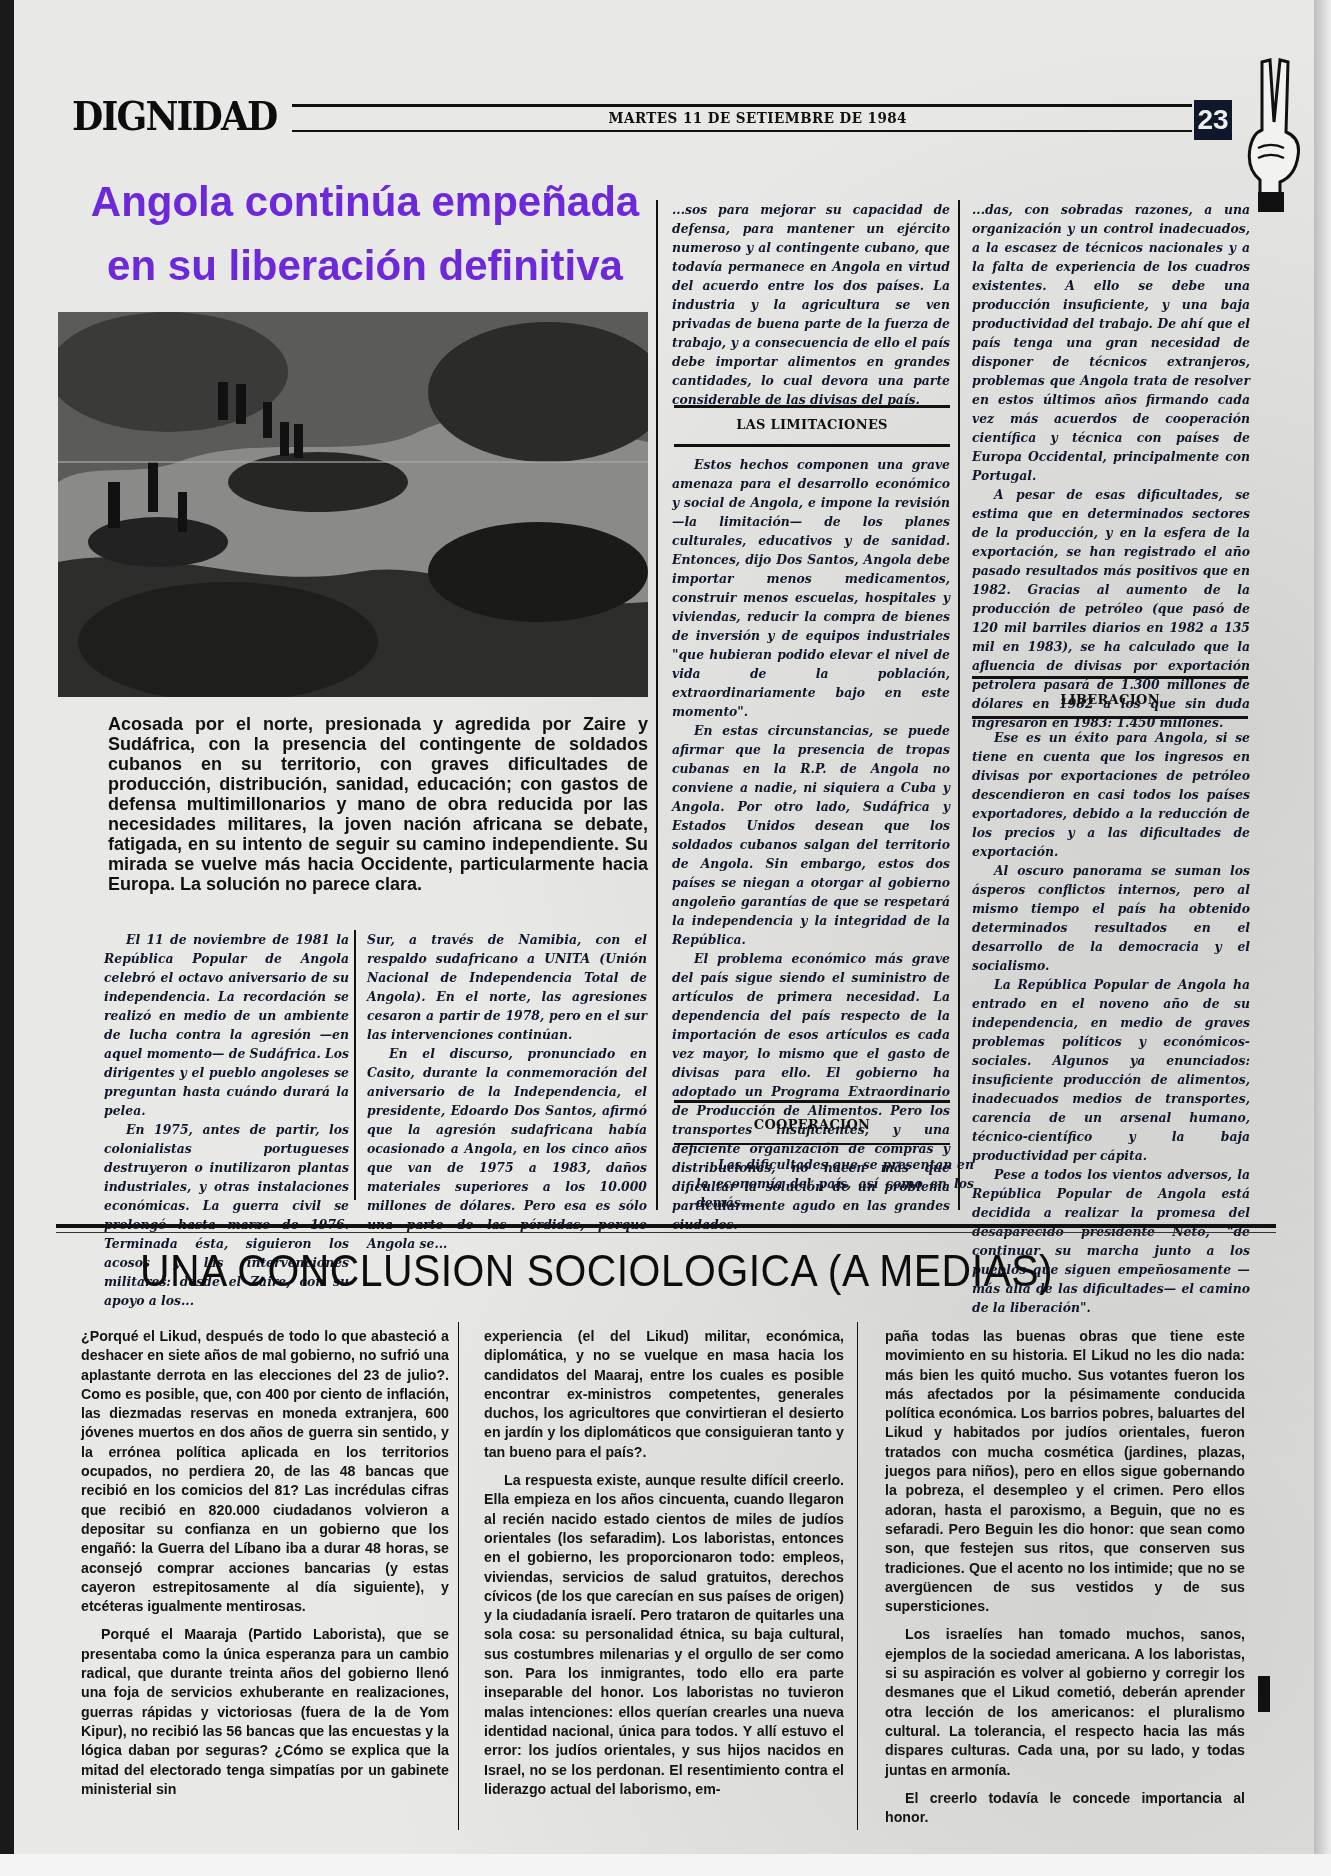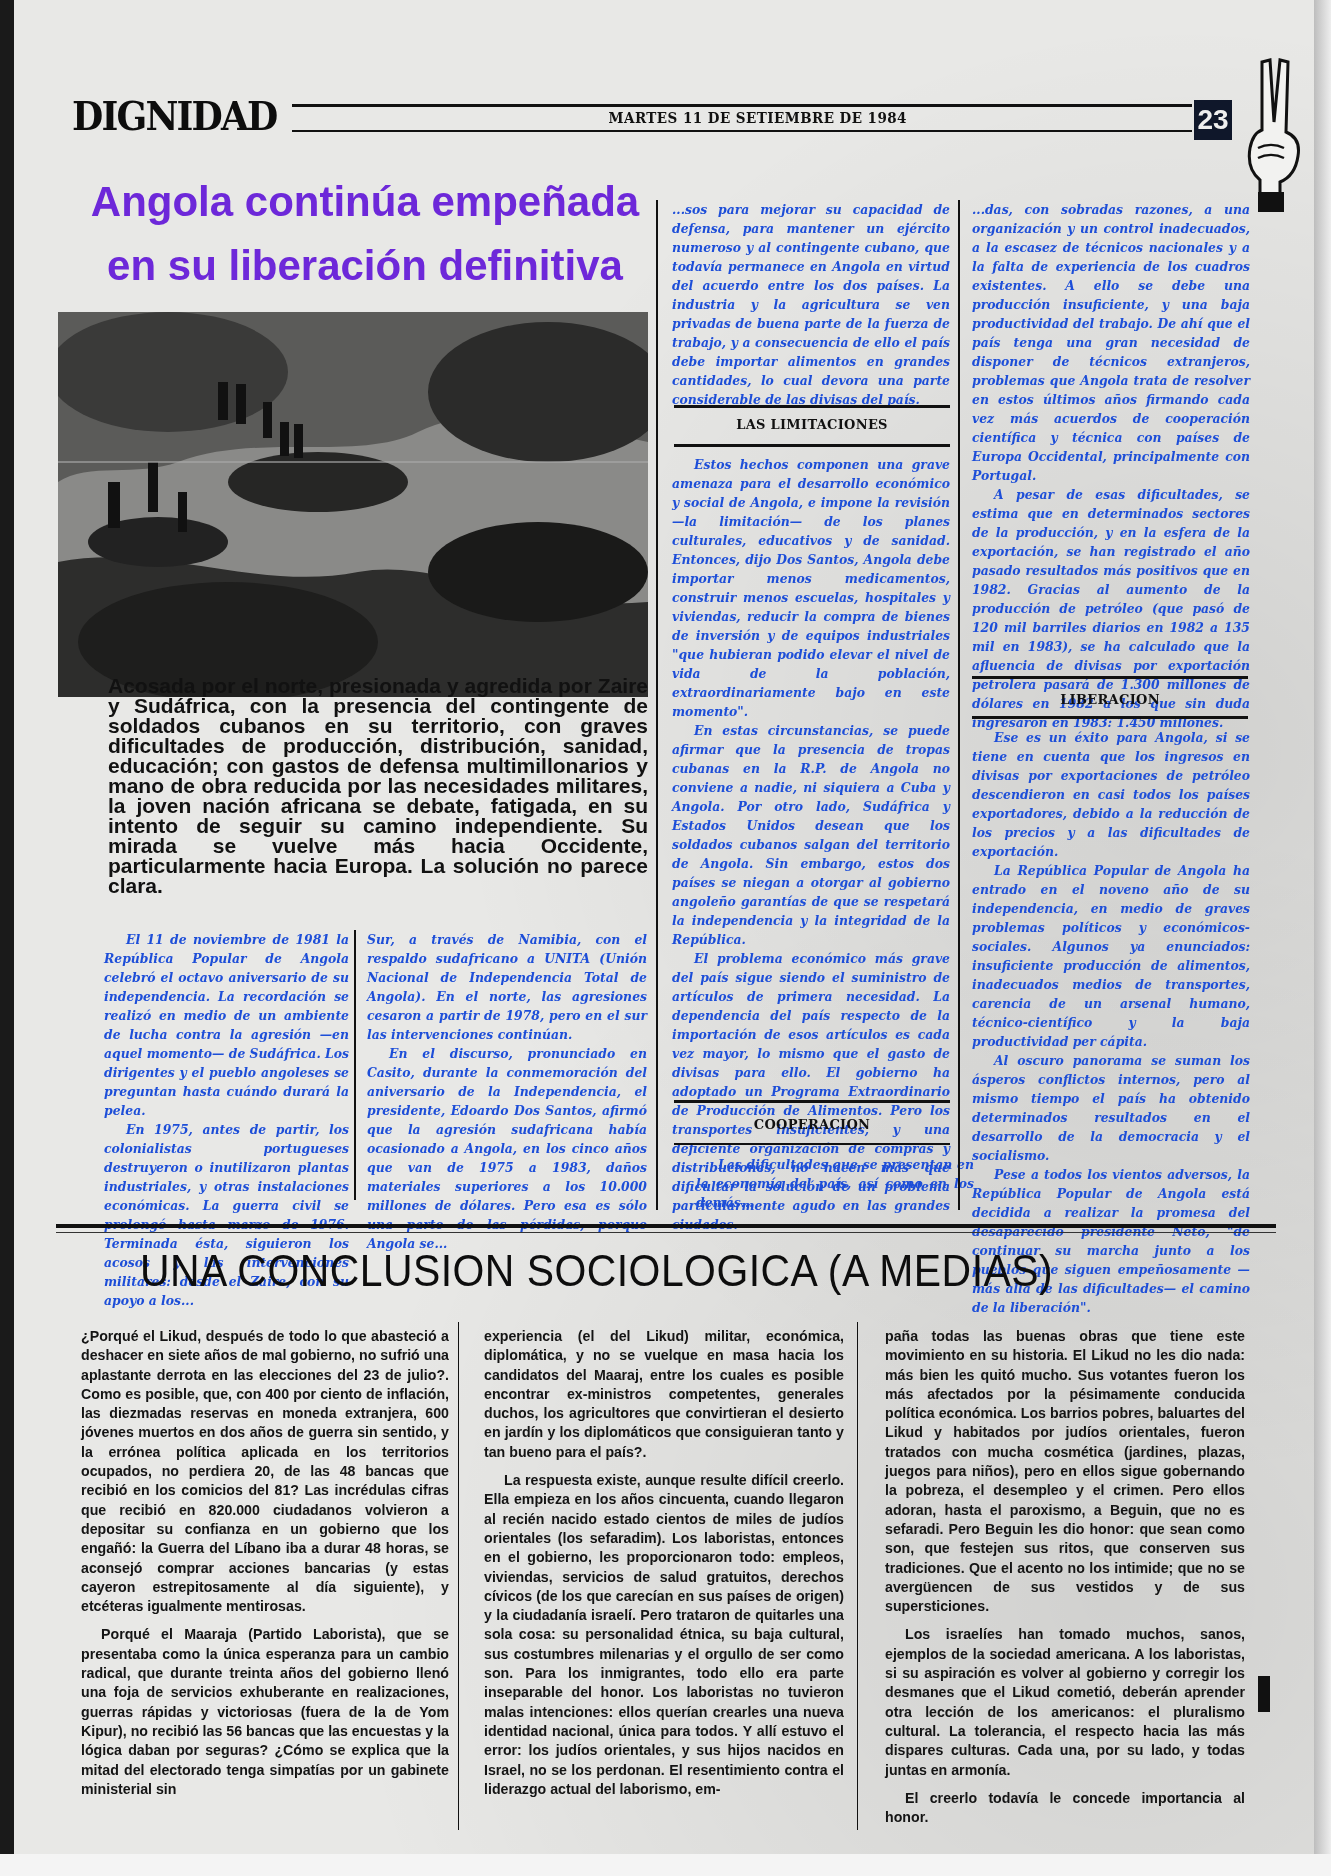--- a/index.html
+++ b/index.html
@@ -25,23 +25,23 @@
   .logo { position: absolute; left: 0; top: 0; font-family: "DejaVu Serif", serif; font-weight: bold; font-size: 40px; letter-spacing: -2px; transform: scaleX(0.9); transform-origin: left; color: #0d0d0d; }
   .mast-rule-top { position: absolute; left: 220px; top: 12px; width: 900px; height: 3px; background: #111; }
   .mast-rule-bot { position: absolute; left: 220px; top: 38px; width: 900px; height: 2px; background: #111; }
   .mast-date { position: absolute; left: 520px; top: 17px; font-family: "DejaVu Serif", serif; font-weight: bold; font-size: 15px; letter-spacing: 0.5px; transform: scaleX(0.9); }
   .page-num { position: absolute; left: 1122px; top: 8px; width: 38px; height: 40px; background: #0f172a; color: #eee; font-family: "Liberation Sans", sans-serif; font-weight: bold; font-size: 28px; text-align: center; line-height: 40px; }
   .hand-icon { position: absolute; left: 1168px; top: -40px; width: 70px; height: 160px; }
 
   
   .headline { position: absolute; left: 85px; top: 170px; width: 560px; font-family: "Liberation Sans", sans-serif; font-weight: bold; font-size: 42px; line-height: 64px; text-align: center; color: #6d28d9; }
   .photo { position: absolute; left: 58px; top: 312px; width: 590px; height: 385px; overflow: hidden; background: #4a4a4a; }
-  .caption { position: absolute; left: 108px; top: 676px; width: 540px; font-family: "Liberation Sans", sans-serif; font-weight: bold; font-size: 21px; line-height: 20px; text-align: justify; color: #111; }
+  .caption { position: absolute; left: 108px; top: 714px; width: 540px; font-family: "Liberation Sans", sans-serif; font-weight: bold; font-size: 18px; line-height: 20px; text-align: justify; color: #111; }
 
-  .col { position: absolute; font-family: "DejaVu Serif", serif; font-style: italic; font-weight: bold; font-size: 12.4px; line-height: 19px; text-align: justify; color: #1d4ed8; }
+  .col { position: absolute; font-family: "DejaVu Serif", serif; font-style: italic; font-weight: bold; font-size: 12.4px; line-height: 19px; text-align: justify; color: #0f172a; }
   .col p { margin: 0; text-indent: 22px; }
   .col p.noindent { text-indent: 0; }
   .vrule { position: absolute; width: 2px; background: #111; }
   .hrule { position: absolute; height: 3px; background: #111; }
   .subhead { position: absolute; font-family: "DejaVu Serif", serif; font-weight: bold; font-size: 13px; letter-spacing: 0.3px; text-align: center; }
 
   
   .big-rule { position: absolute; left: 56px; top: 1224px; width: 1220px; height: 4px; background: #111; }
   .big-rule2 { position: absolute; left: 56px; top: 1232px; width: 1220px; height: 1px; background: #333; }
   .headline2 { position: absolute; left: 140px; top: 1246px; width: 1100px; font-family: "Liberation Sans", sans-serif; font-size: 44px; letter-spacing: 0.5px; color: #0d0d0d; transform: scaleX(0.93); transform-origin: left; }
@@ -132,22 +132,22 @@
 <div class="vrule" style="left:958px; top:200px; height:1010px;"></div>
 <div class="col" style="left:972px; top:200px; width:278px;">
   <p class="noindent">...das, con sobradas razones, a una organización y un control inadecuados, a la escasez de técnicos nacionales y a la falta de experiencia de los cuadros existentes. A ello se debe una producción insuficiente, y una baja productividad del trabajo. De ahí que el país tenga una gran necesidad de disponer de técnicos extranjeros, problemas que Angola trata de resolver en estos últimos años firmando cada vez más acuerdos de cooperación científica y técnica con países de Europa Occidental, principalmente con Portugal.</p>
   <p>A pesar de esas dificultades, se estima que en determinados sectores de la producción, y en la esfera de la exportación, se han registrado el año pasado resultados más positivos que en 1982. Gracias al aumento de la producción de petróleo (que pasó de 120 mil barriles diarios en 1982 a 135 mil en 1983), se ha calculado que la afluencia de divisas por exportación petrolera pasará de 1.300 millones de dólares en 1982 a los que sin duda ingresaron en 1983: 1.450 millones.</p>
 </div>
 <div class="hrule" style="left:972px; top:676px; width:276px;"></div>
 <div class="subhead" style="left:972px; top:692px; width:276px;">LIBERACION</div>
 <div class="hrule" style="left:972px; top:716px; width:276px;"></div>
 <div class="col" style="left:972px; top:728px; width:278px;">
   <p>Ese es un éxito para Angola, si se tiene en cuenta que los ingresos en divisas por exportaciones de petróleo descendieron en casi todos los países exportadores, debido a la reducción de los precios y a las dificultades de exportación.</p>
+  <p>Al oscuro panorama se suman los ásperos conflictos internos, pero al mismo tiempo el país ha obtenido determinados resultados en el desarrollo de la democracia y el socialismo.</p>
   <p>La República Popular de Angola ha entrado en el noveno año de su independencia, en medio de graves problemas políticos y económicos-sociales. Algunos ya enunciados: insuficiente producción de alimentos, inadecuados medios de transportes, carencia de un arsenal humano, técnico-científico y la baja productividad per cápita.</p>
-  <p>Al oscuro panorama se suman los ásperos conflictos internos, pero al mismo tiempo el país ha obtenido determinados resultados en el desarrollo de la democracia y el socialismo.</p>
   <p>Pese a todos los vientos adversos, la República Popular de Angola está decidida a realizar la promesa del desaparecido presidente Neto, "de continuar su marcha junto a los pueblos que siguen empeñosamente —más allá de las dificultades— el camino de la liberación".</p>
 </div>
 
 <div class="big-rule"></div>
 <div class="big-rule2"></div>
 <div class="headline2">UNA CONCLUSION SOCIOLOGICA   (A MEDIAS)</div>
 
 <div class="col2" style="left:72px; top:1318px; width:386px;">
   <p class="noindent">¿Porqué el Likud, después de todo lo que abasteció a deshacer en siete años de mal gobierno, no sufrió una aplastante derrota en las elecciones del 23 de julio?. Como es posible, que, con 400 por ciento de inflación, las diezmadas reservas en moneda extranjera, 600 jóvenes muertos en dos años de guerra sin sentido, y la errónea política aplicada en los territorios ocupados, no perdiera 20, de las 48 bancas que recibió en los comicios del 81? Las incrédulas cifras que recibió en 820.000 ciudadanos volvieron a depositar su confianza en un gobierno que los engañó: la Guerra del Líbano iba a durar 48 horas, se aconsejó comprar acciones bancarias (y estas cayeron estrepitosamente al día siguiente), y etcéteras igualmente mentirosas.</p>
   <p>Porqué el Maaraja (Partido Laborista), que se presentaba como la única esperanza para un cambio radical, que durante treinta años del gobierno llenó una foja de servicios exhuberante en realizaciones, guerras rápidas y victoriosas (fuera de la de Yom Kipur), no recibió las 56 bancas que las encuestas y la lógica daban por seguras? ¿Cómo se explica que la mitad del electorado tenga simpatías por un gabinete ministerial sin</p>

